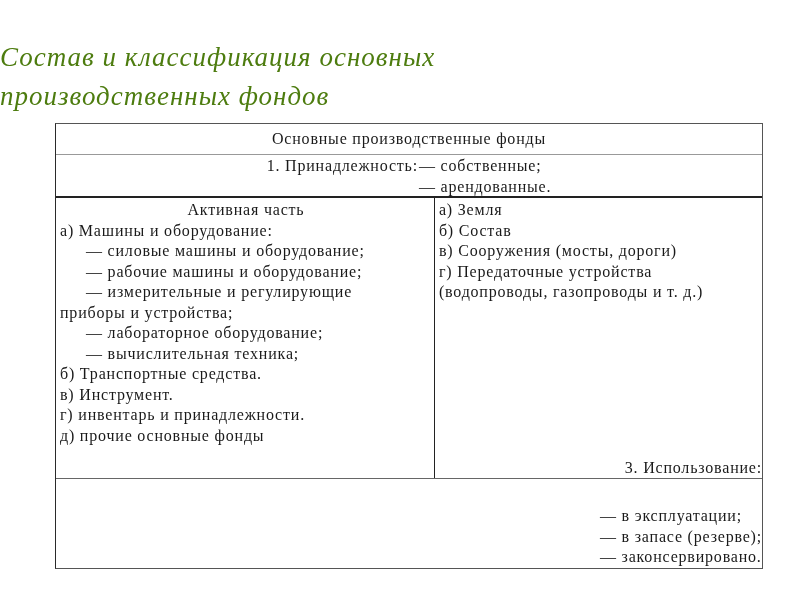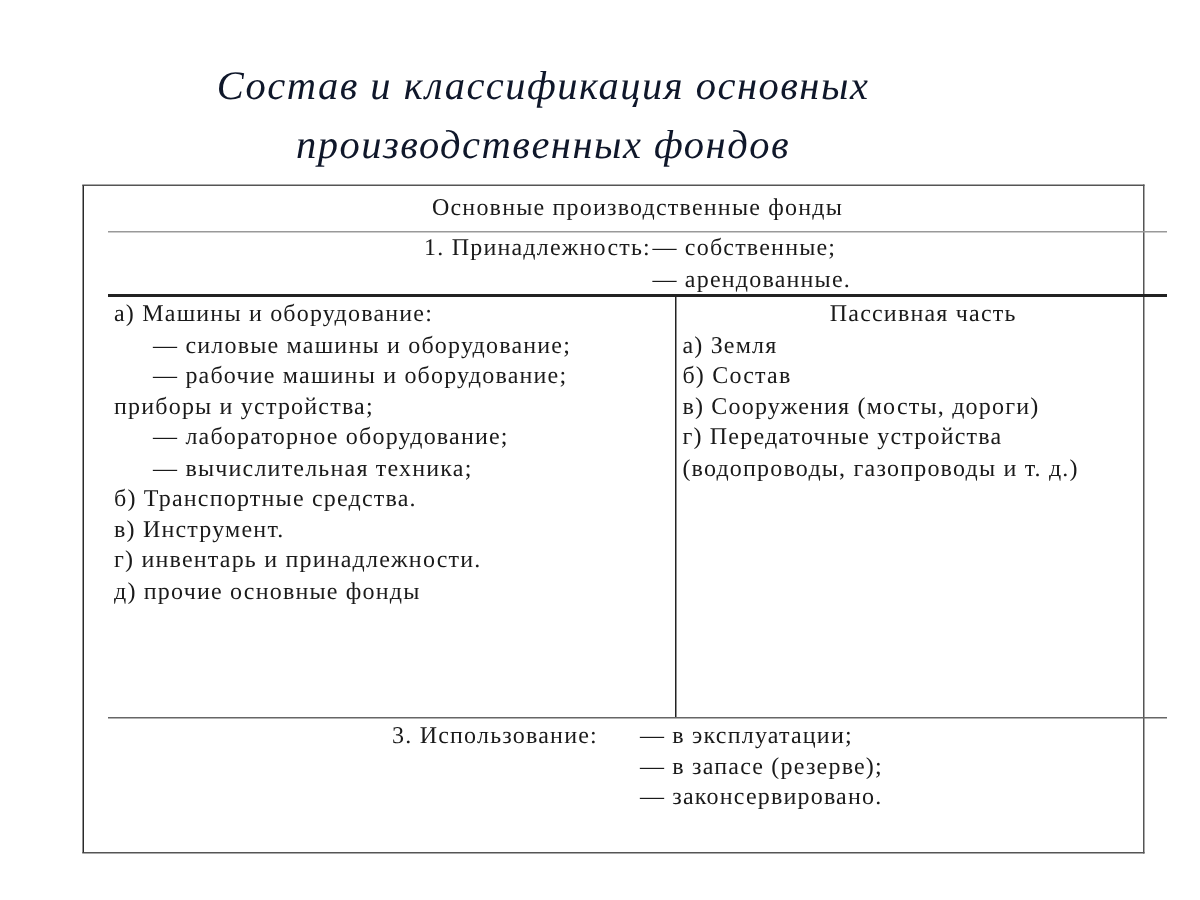--- a/index.html
+++ b/index.html
@@ -16,44 +16,43 @@
     position: relative;
     width: 800px;
     height: 600px;
     background: #ffffff;
   }
   .slide-title {
     position: absolute;
     top: 38px;
     left: 0;
     width: 724px;
-    text-align: center;
+    text-align: left;
     font-style: italic;
     font-size: 27px;
     line-height: 39px;
     letter-spacing: 1px;
-    color: #0f172a;
+    color: #4d7c0f;
   }
   .main-table {
     position: absolute;
     left: 55px;
     top: 123px;
     width: 708px;
     height: 446px;
     box-sizing: border-box;
     border: 1px solid #555;
     border-left-color: #2a2a2a;
     font-size: 16px;
     letter-spacing: 0.8px;
     line-height: 20.5px;
   }
   .trow {
     box-sizing: border-box;
     width: 100%;
-    margin-left: 16px;
   }
   .row-header {
     height: 31px;
     border-bottom: 1px solid #999;
     text-align: center;
     line-height: 29px;
   }
   .row-ownership {
     height: 43px;
     border-bottom: 2px solid #222;
@@ -71,23 +70,24 @@
   }
   .row-columns {
     height: 281px;
     border-bottom: 1px solid #666;
     display: flex;
   }
   .row-usage {
     height: 65px;
     display: flex;
     justify-content: center;
-    align-items: flex-start;
+    align-items: flex-end;
     gap: 28px;
     padding-top: 2px;
+    flex-direction: column;
   }
   .row-label { white-space: nowrap; }
   .item-stack div { white-space: nowrap; }
   .col {
     box-sizing: border-box;
     padding: 2px 2px 0 4px;
   }
   .col-active {
     width: 380px;
     border-right: 1px solid #222;
@@ -123,34 +123,35 @@
       <div class="item-stack">
         <div>— собственные;</div>
         <div>— арендованные.</div>
       </div>
     </div>
 
 
     <div class="trow row-columns">
 
       <div class="col col-active">
+        <div class="col-header">Активная часть</div>
         <div class="cell-line">а) Машины и оборудование:</div>
         <div class="cell-line dash-indent">— силовые машины и оборудование;</div>
         <div class="cell-line dash-indent">— рабочие машины и оборудование;</div>
+        <div class="cell-line dash-indent">— измерительные и регулирующие</div>
         <div class="cell-line">приборы и устройства;</div>
         <div class="cell-line dash-indent">— лабораторное оборудование;</div>
         <div class="cell-line dash-indent">— вычислительная техника;</div>
         <div class="cell-line">б) Транспортные средства.</div>
         <div class="cell-line">в) Инструмент.</div>
         <div class="cell-line">г) инвентарь и принадлежности.</div>
         <div class="cell-line">д) прочие основные фонды</div>
       </div>
 
       <div class="col col-passive">
-        <div class="col-header">Пассивная часть</div>
         <div class="cell-line">а) Земля</div>
         <div class="cell-line">б) Состав</div>
         <div class="cell-line">в) Сооружения (мосты, дороги)</div>
         <div class="cell-line">г) Передаточные устройства</div>
         <div class="cell-line">(водопроводы, газопроводы и т. д.)</div>
       </div>
 
     </div>
 
     <div class="trow row-usage">

